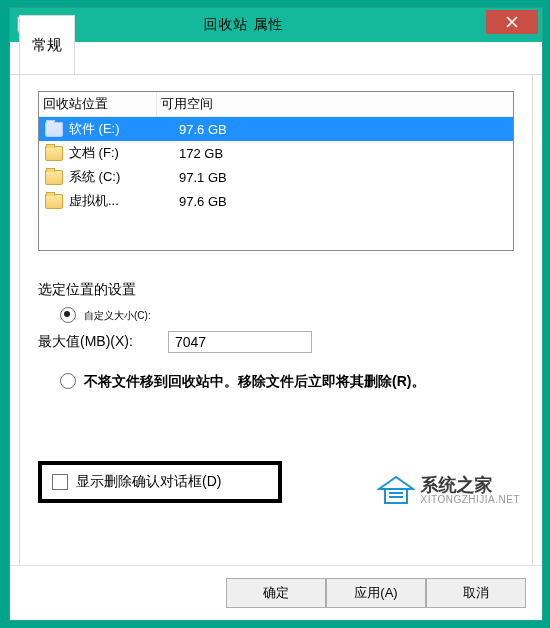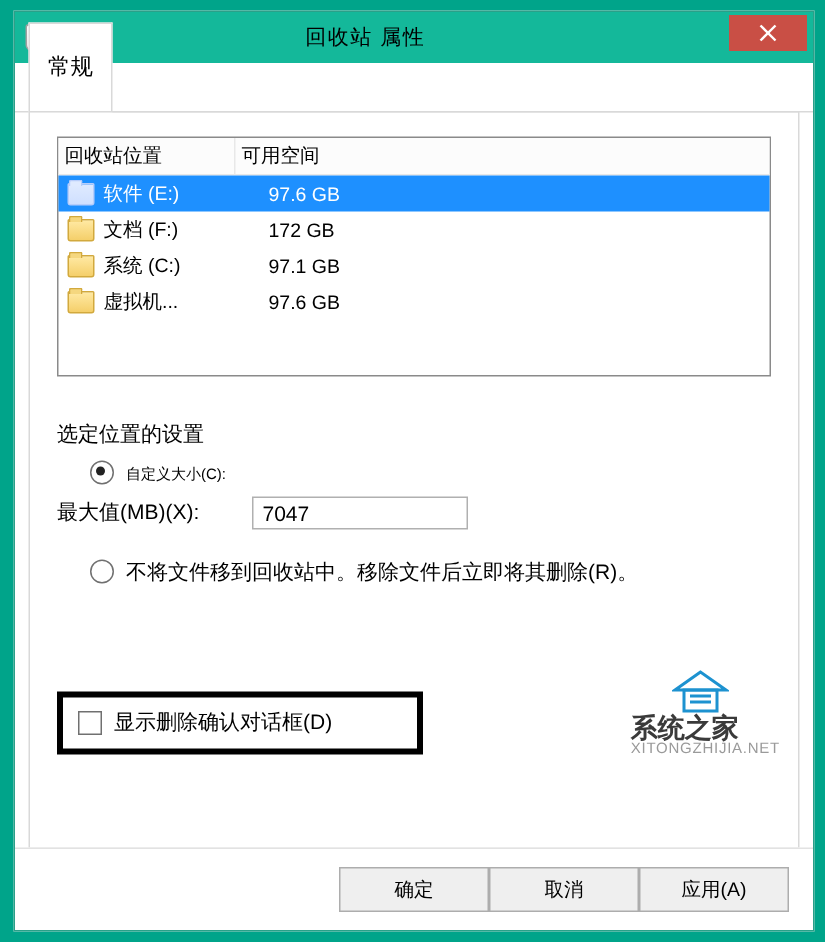--- a/index.html
+++ b/index.html
@@ -210,21 +210,21 @@
     box-sizing: border-box;
   }
   .radiorow2 {
     display: flex;
     align-items: flex-start;
     margin-left: 22px;
     margin-top: 18px;
     font-size: 14px;
   }
   .radiorow2 .radio { margin-top: 2px; }
-  .radiorow2 .text { flex:1; line-height: 20px; }
+  .radiorow2 .text { flex:1; line-height: 20px; font-weight: bold; }
   
   .confirm-box {
     position: absolute;
     left: 18px;
     bottom: 62px;
     width: 244px;
     height: 42px;
     border: 4px solid #000;
     display: flex;
     align-items: center;
@@ -265,21 +265,20 @@
   }
   
   .watermark {
     position: absolute;
     right: 12px;
     bottom: 60px;
     display: flex;
     align-items: center;
     color: #6a6a6a;
     pointer-events: none;
-    flex-direction: column;
   }
   .watermark .wm-text {
     font-size: 18px;
     font-weight: bold;
     color: #3a3a3a;
     line-height: 18px;
   }
   .watermark .wm-sub {
     font-size: 10px;
     color: #9a9a9a;
@@ -372,18 +371,18 @@
             <div class="wm-text">系统之家</div>
             <div class="wm-sub">XITONGZHIJIA.NET</div>
           </div>
         </div>
 
       </div>
     </div>
 
     <div class="button-row">
       <div class="btn">确定</div>
+      <div class="btn">应用(A)</div>
       <div class="btn">取消</div>
-      <div class="btn">应用(A)</div>
     </div>
 
   </div>
 </div>
 
 </body></html>

